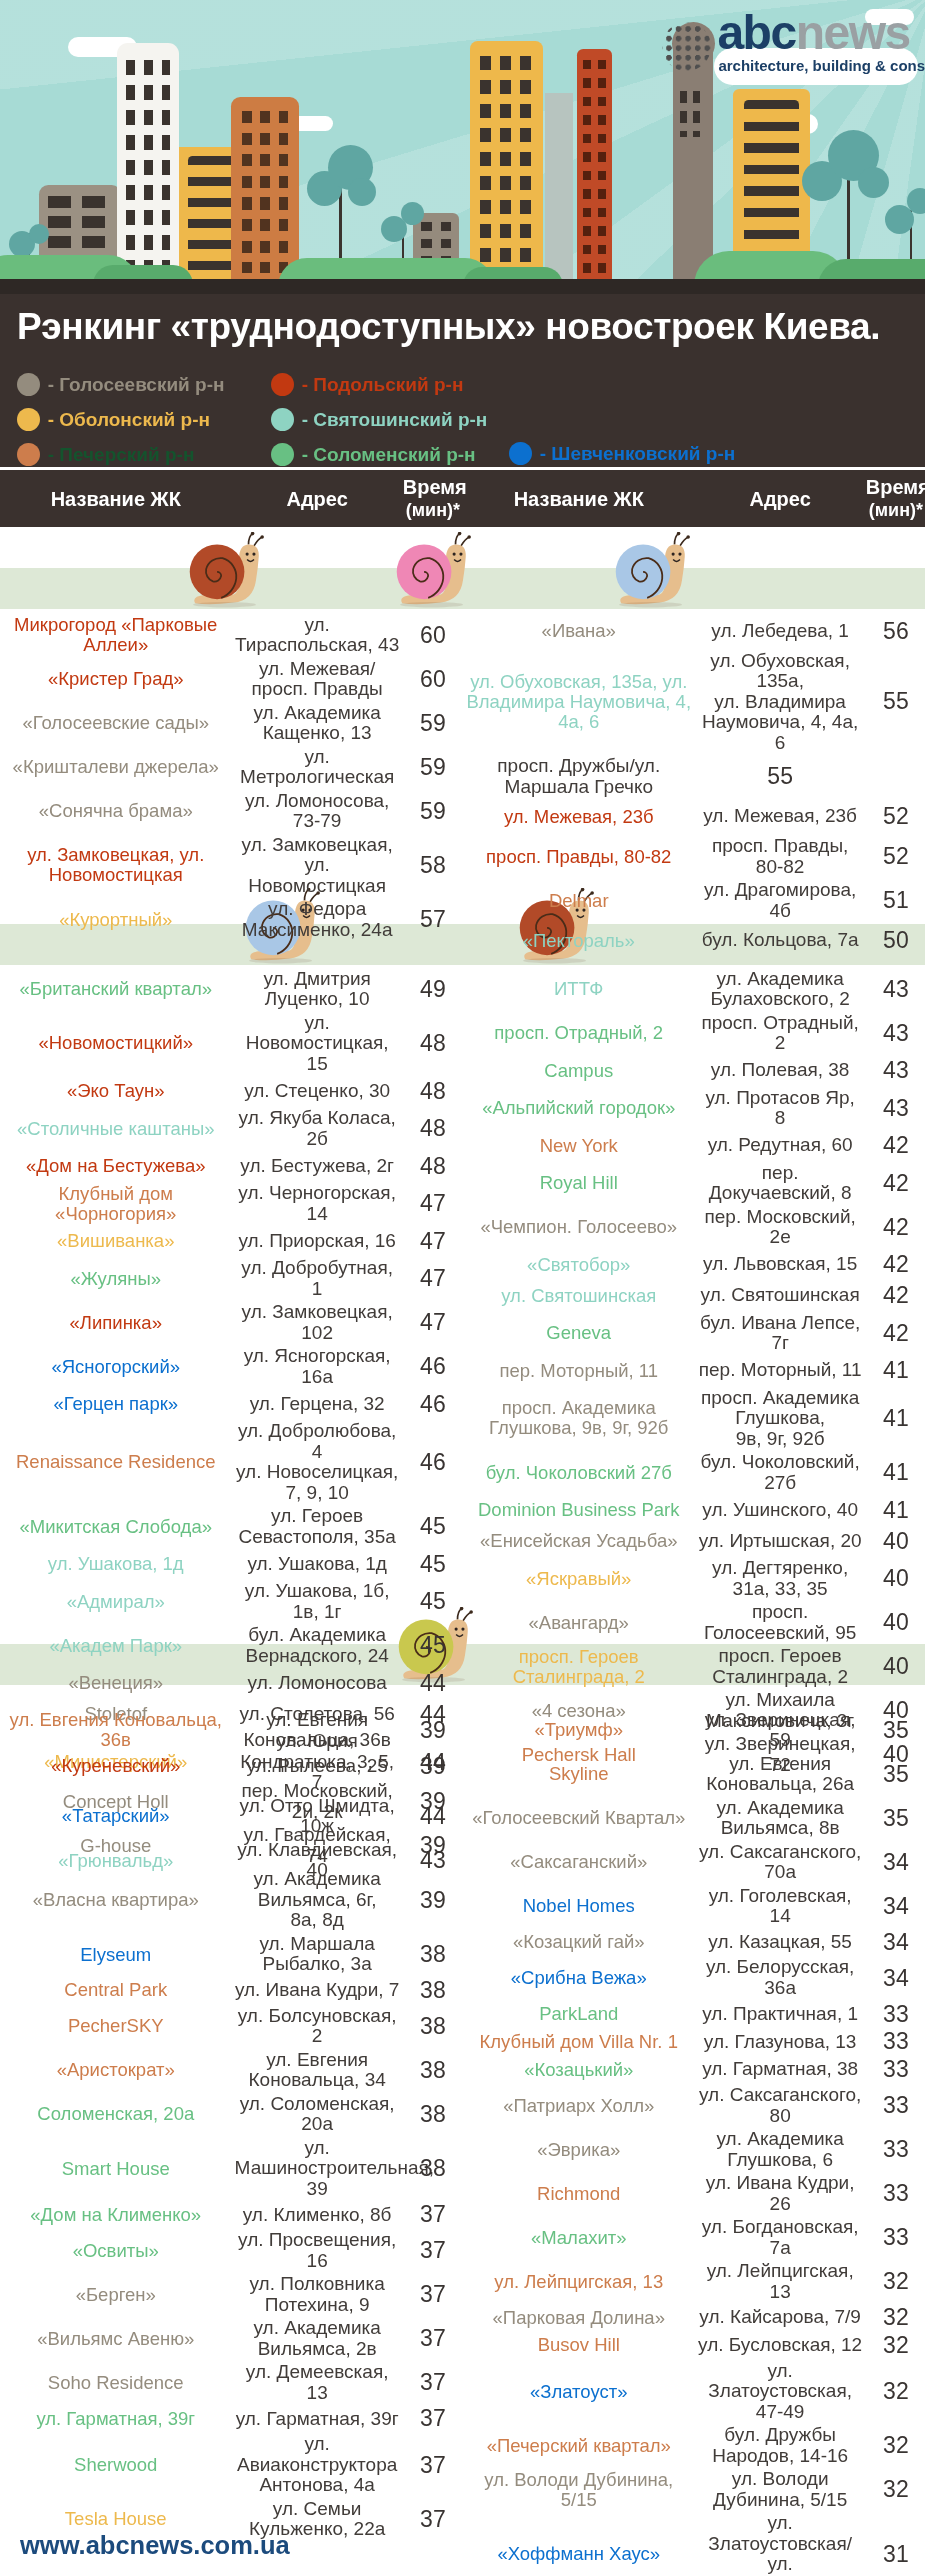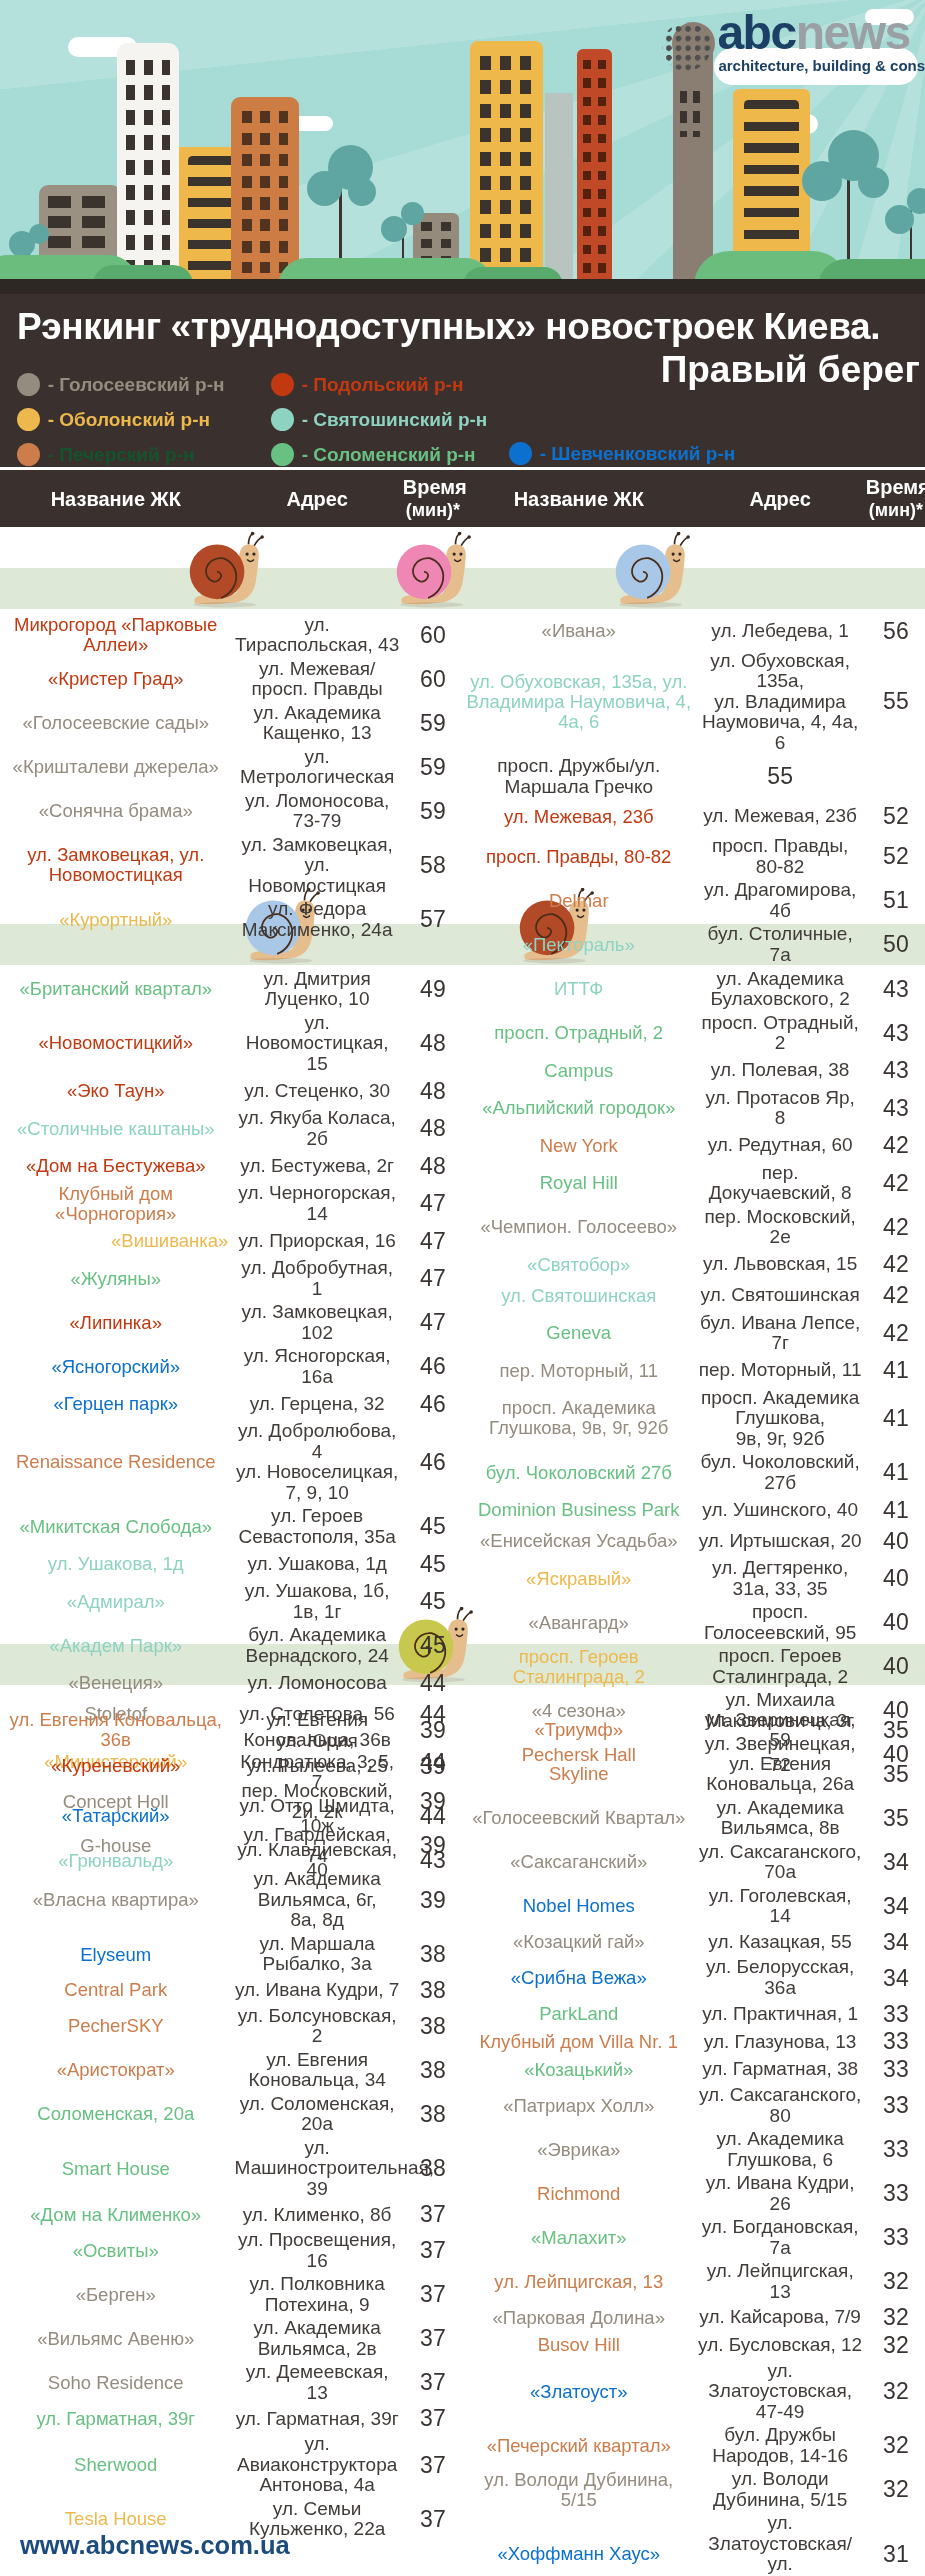--- a/index.html
+++ b/index.html
@@ -159,21 +159,20 @@
     <div class="logo">
       <div class="cloud" style="left:59px;top:42px;width:204px;height:37px;border-radius:20px;"></div>
       <span class="globe"></span>
       <div class="logotext"><span class="logo-abc">abc</span><span class="logo-news">news</span></div>
       <div class="tagline">architecture, building &amp; construction</div>
     </div>
   </div>
 
   <div class="panel"></div>
   <div class="title">Рэнкинг «труднодоступных» новостроек Киева.</div>
-  <div class="subtitle">Правый берег</div>
   <div class="lcol" id="lcol1">
   <div class="litem">
     <span class="ldot" style="background: rgb(148, 140, 126);"></span>
     <span class="llabel" style="color: rgb(148, 140, 126);">- Голосеевский р-н</span>
   </div>
 
   <div class="litem">
     <span class="ldot" style="background: rgb(237, 185, 77);"></span>
     <span class="llabel" style="color: rgb(237, 185, 77);">- Оболонский р-н</span>
   </div>
@@ -409,21 +408,21 @@
   </div>
 
   <div class="row">
     <div class="c name" style="color: rgb(205, 125, 76);">Delmar</div>
     <div class="c addr">ул. Драгомирова, 4б</div>
     <div class="c time">51</div>
   </div>
 
   <div class="row">
     <div class="c name" style="color: rgb(142, 211, 194);">«Пектораль»</div>
-    <div class="c addr">бул. Столичные, 7а</div>
+    <div class="c addr">бул. Кольцова, 7а</div>
     <div class="c time">50</div>
   </div>
 </div>
   </div>
   <div class="sec sec2" style="top:967px;">
     <div class="half" id="sec2-left">
   <div class="row">
     <div class="c name" style="color: rgb(104, 192, 131);">«Британский квартал»</div>
     <div class="c addr">ул. Дмитрия Луценко, 10</div>
     <div class="c time">49</div>
@@ -453,21 +452,21 @@
     <div class="c time">48</div>
   </div>
 
   <div class="row">
     <div class="c name" style="color: rgb(205, 125, 76);">Клубный дом «Чорногория»</div>
     <div class="c addr">ул. Черногорская, 14</div>
     <div class="c time">47</div>
   </div>
 
   <div class="row">
-    <div class="c name" style="color: rgb(237, 185, 77); text-align: right;">«Вишиванка»</div>
+    <div class="c name" style="color: rgb(237, 185, 77);">«Вишиванка»</div>
     <div class="c addr">ул. Приорская, 16</div>
     <div class="c time">47</div>
   </div>
 
   <div class="row">
     <div class="c name" style="color: rgb(104, 192, 131);">«Жуляны»</div>
     <div class="c addr">ул. Добробутная, 1</div>
     <div class="c time">47</div>
   </div>
 

